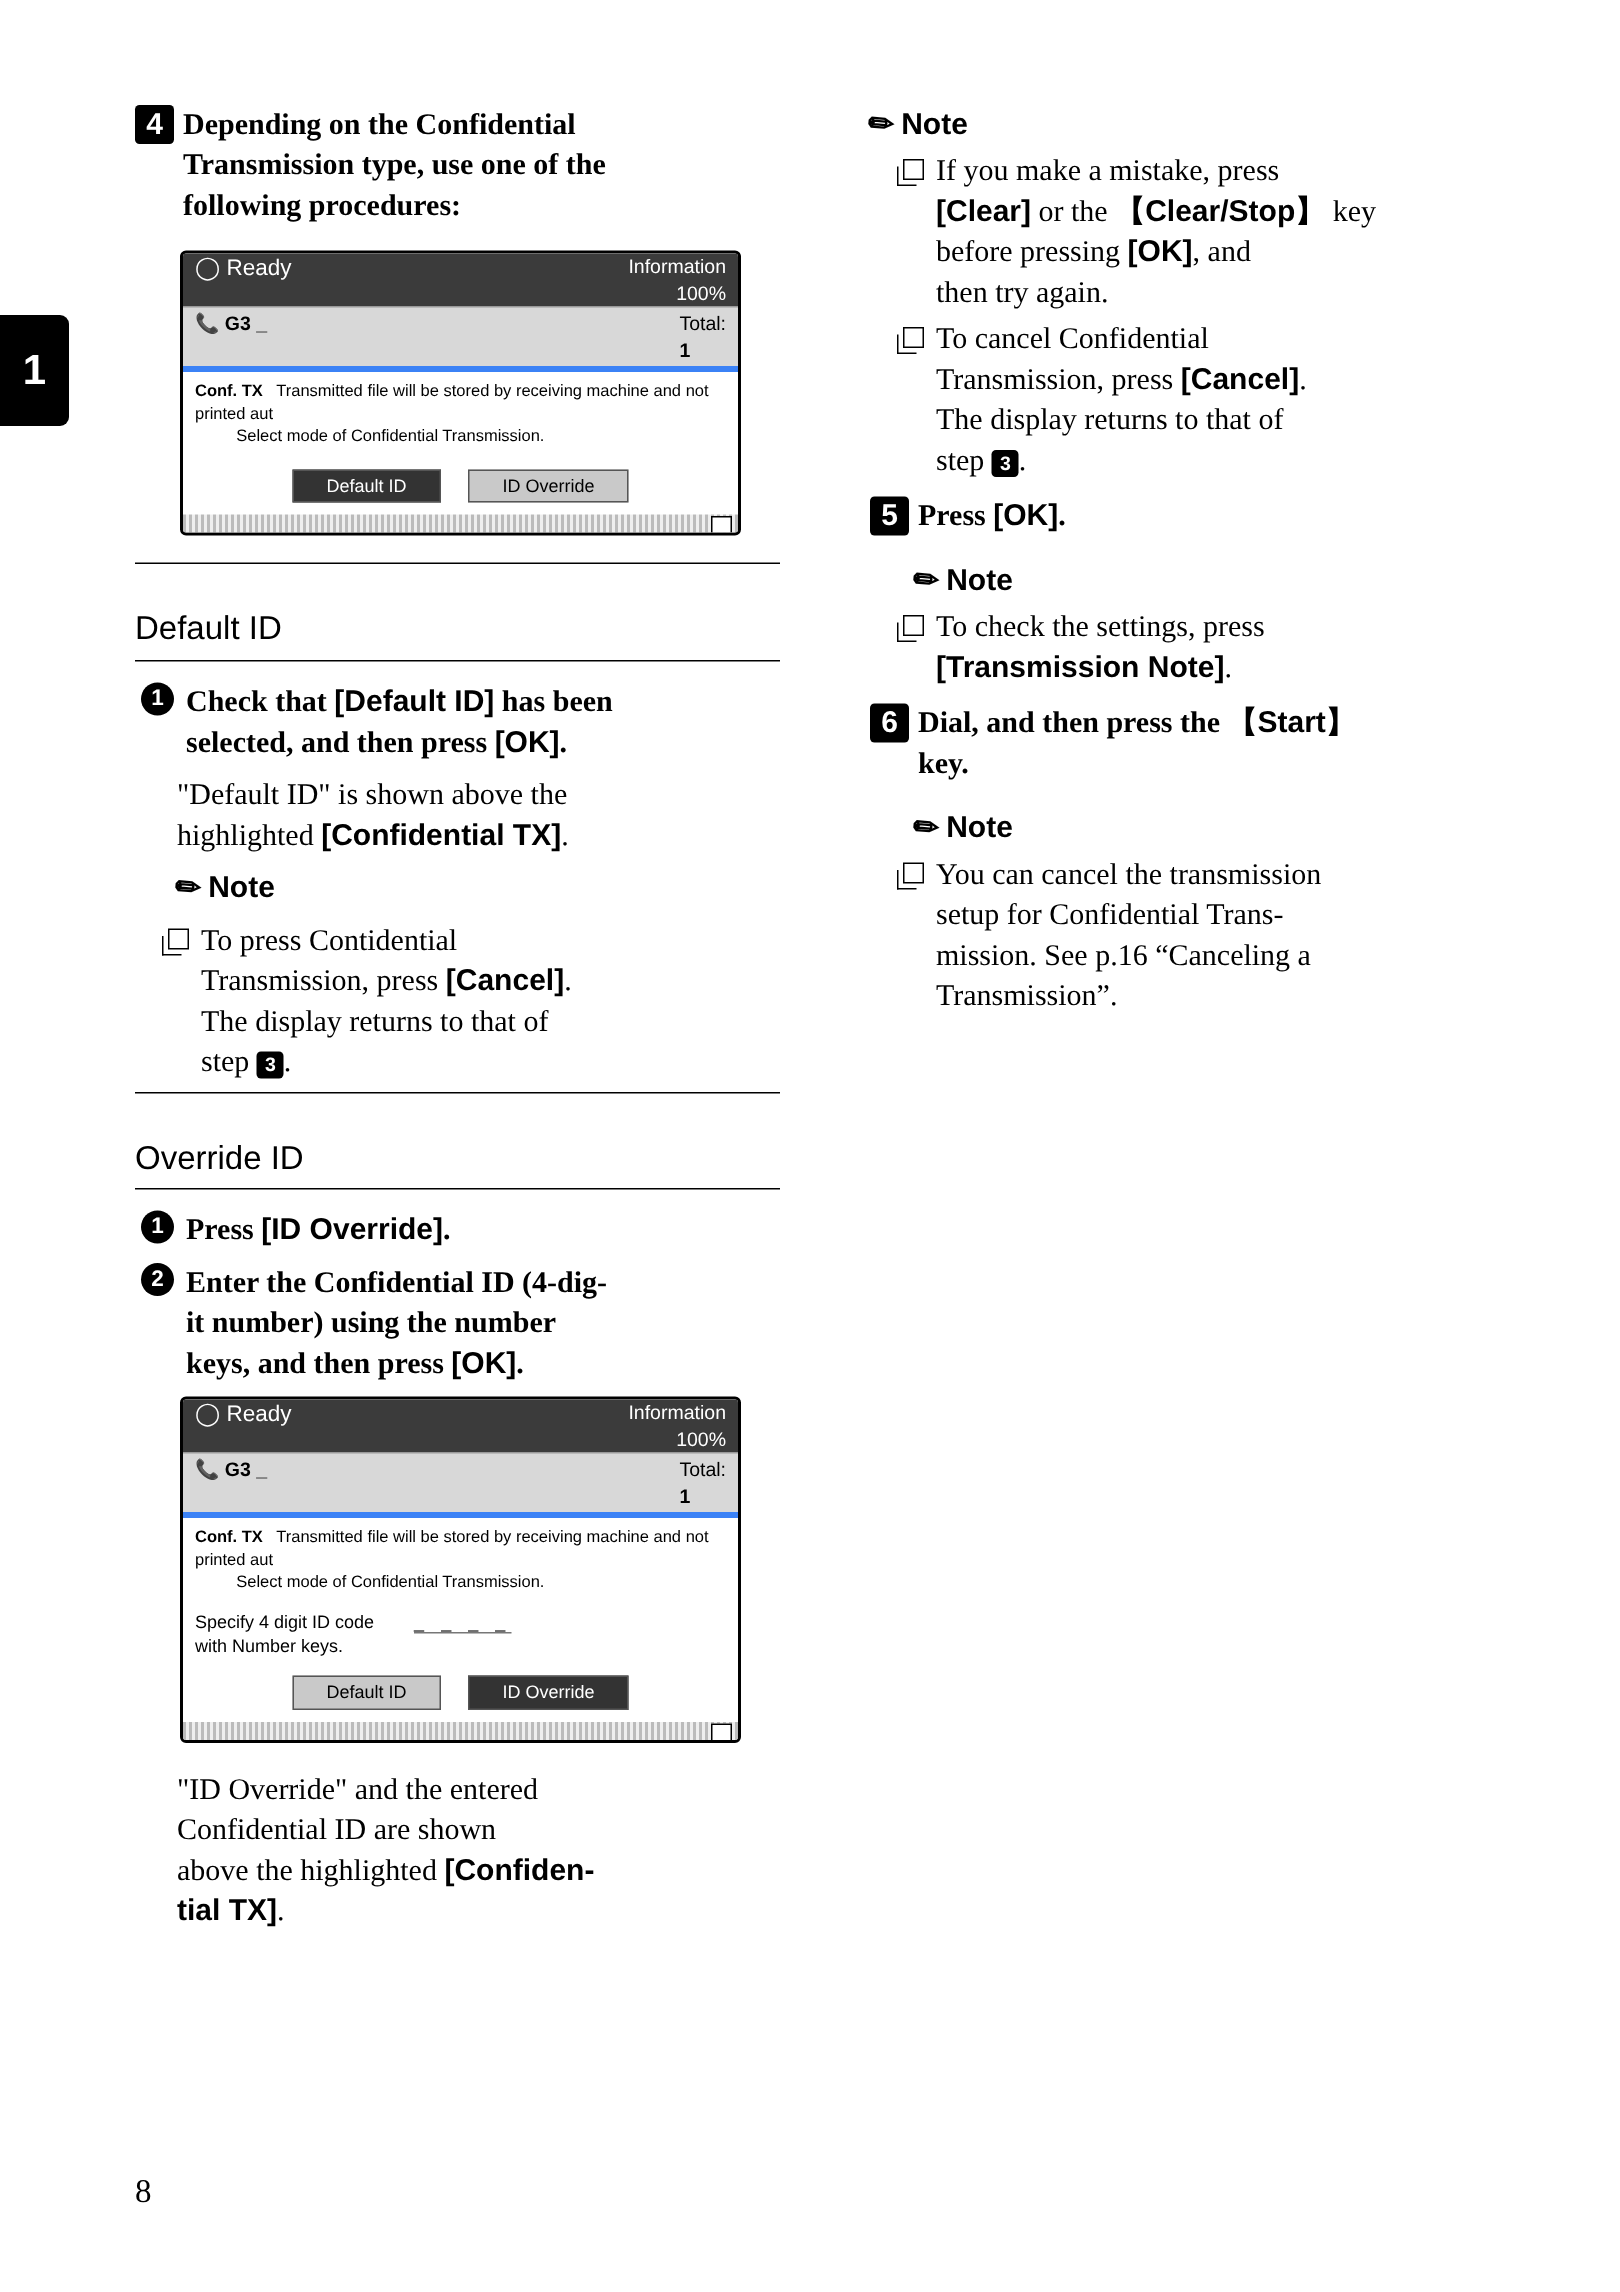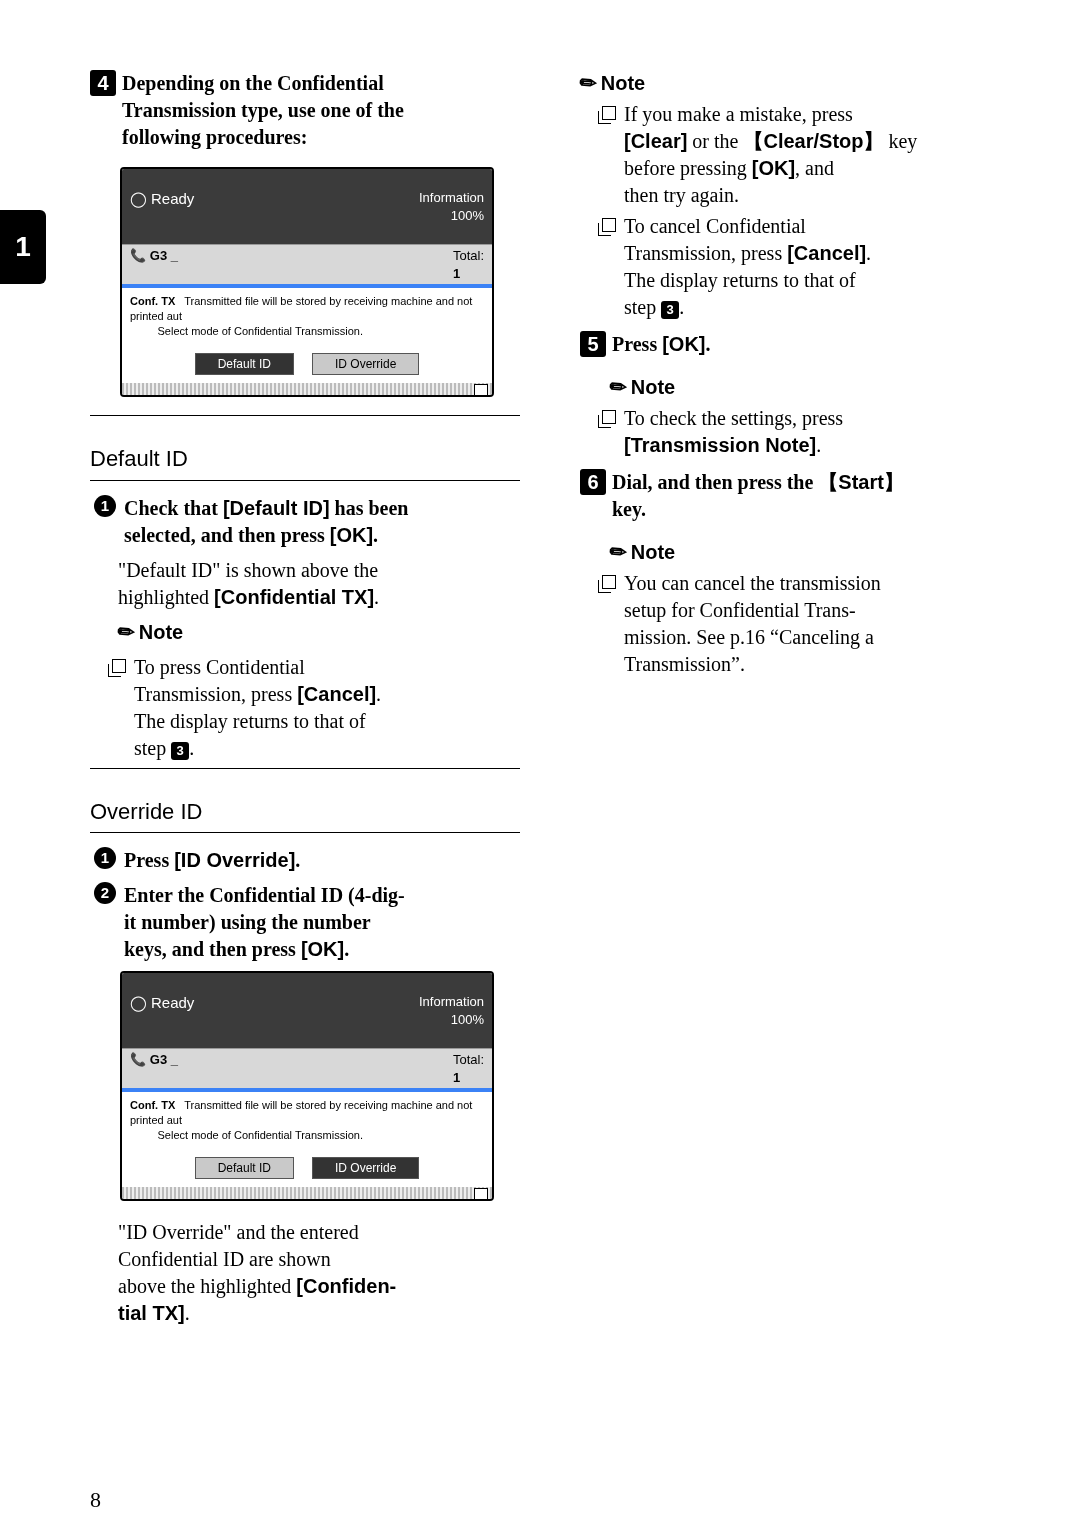--- a/index.html
+++ b/index.html
@@ -158,21 +158,21 @@
     border-radius:4px;
     margin:8px 0 18px 30px;
     width:370px;
     font-family:var(--sans);
     font-size:13px;
     overflow:hidden;
   }
   .scr-top{
     background:#3b3b3b;color:#fff;
     display:flex;justify-content:space-between;
-    padding:20px 8px;
+    padding:0 8px;
   }
   .scr-row{
     display:flex;justify-content:space-between;
     border-top:1px solid #999;
     padding:2px 8px;
     background:#d8d8d8;
     gap:29px;
   }
   .scr-msg{
     border-top:4px solid #3b82f6;
@@ -325,20 +325,26 @@
         <div class="scr-row">
           <span>📞 <b>G3</b> <b>_</b></span>
           <span><span>Total:</span><br><b>1</b></span>
         </div>
         <div class="scr-msg">
           <b>Conf. TX</b>&nbsp;&nbsp;
           <span>Transmitted file will be stored by receiving machine and not printed aut</span><br>
           &nbsp;&nbsp;&nbsp;&nbsp;&nbsp;&nbsp;&nbsp;&nbsp;
           <span>Select mode of Confidential Transmission.</span>
         </div>
+        <div class="scr-idrow">
+          <span>Specify 4 digit ID code</span>
+          &nbsp;&nbsp;&nbsp;&nbsp;&nbsp;&nbsp;
+          <span style="letter-spacing:4px;border-bottom:1px solid #777;">_ _ _ _</span><br>
+          <span>with Number keys.</span>
+        </div>
         <div class="scr-btns">
           <span class="scr-btn">Default ID</span>
           <span class="scr-btn sel">ID Override</span>
         </div>
         <div class="scr-foot"></div>
       </div>
 
       <div class="indented">
         <span>"ID Override" and the entered</span><br>
         <span>Confidential ID are shown</span><br>

